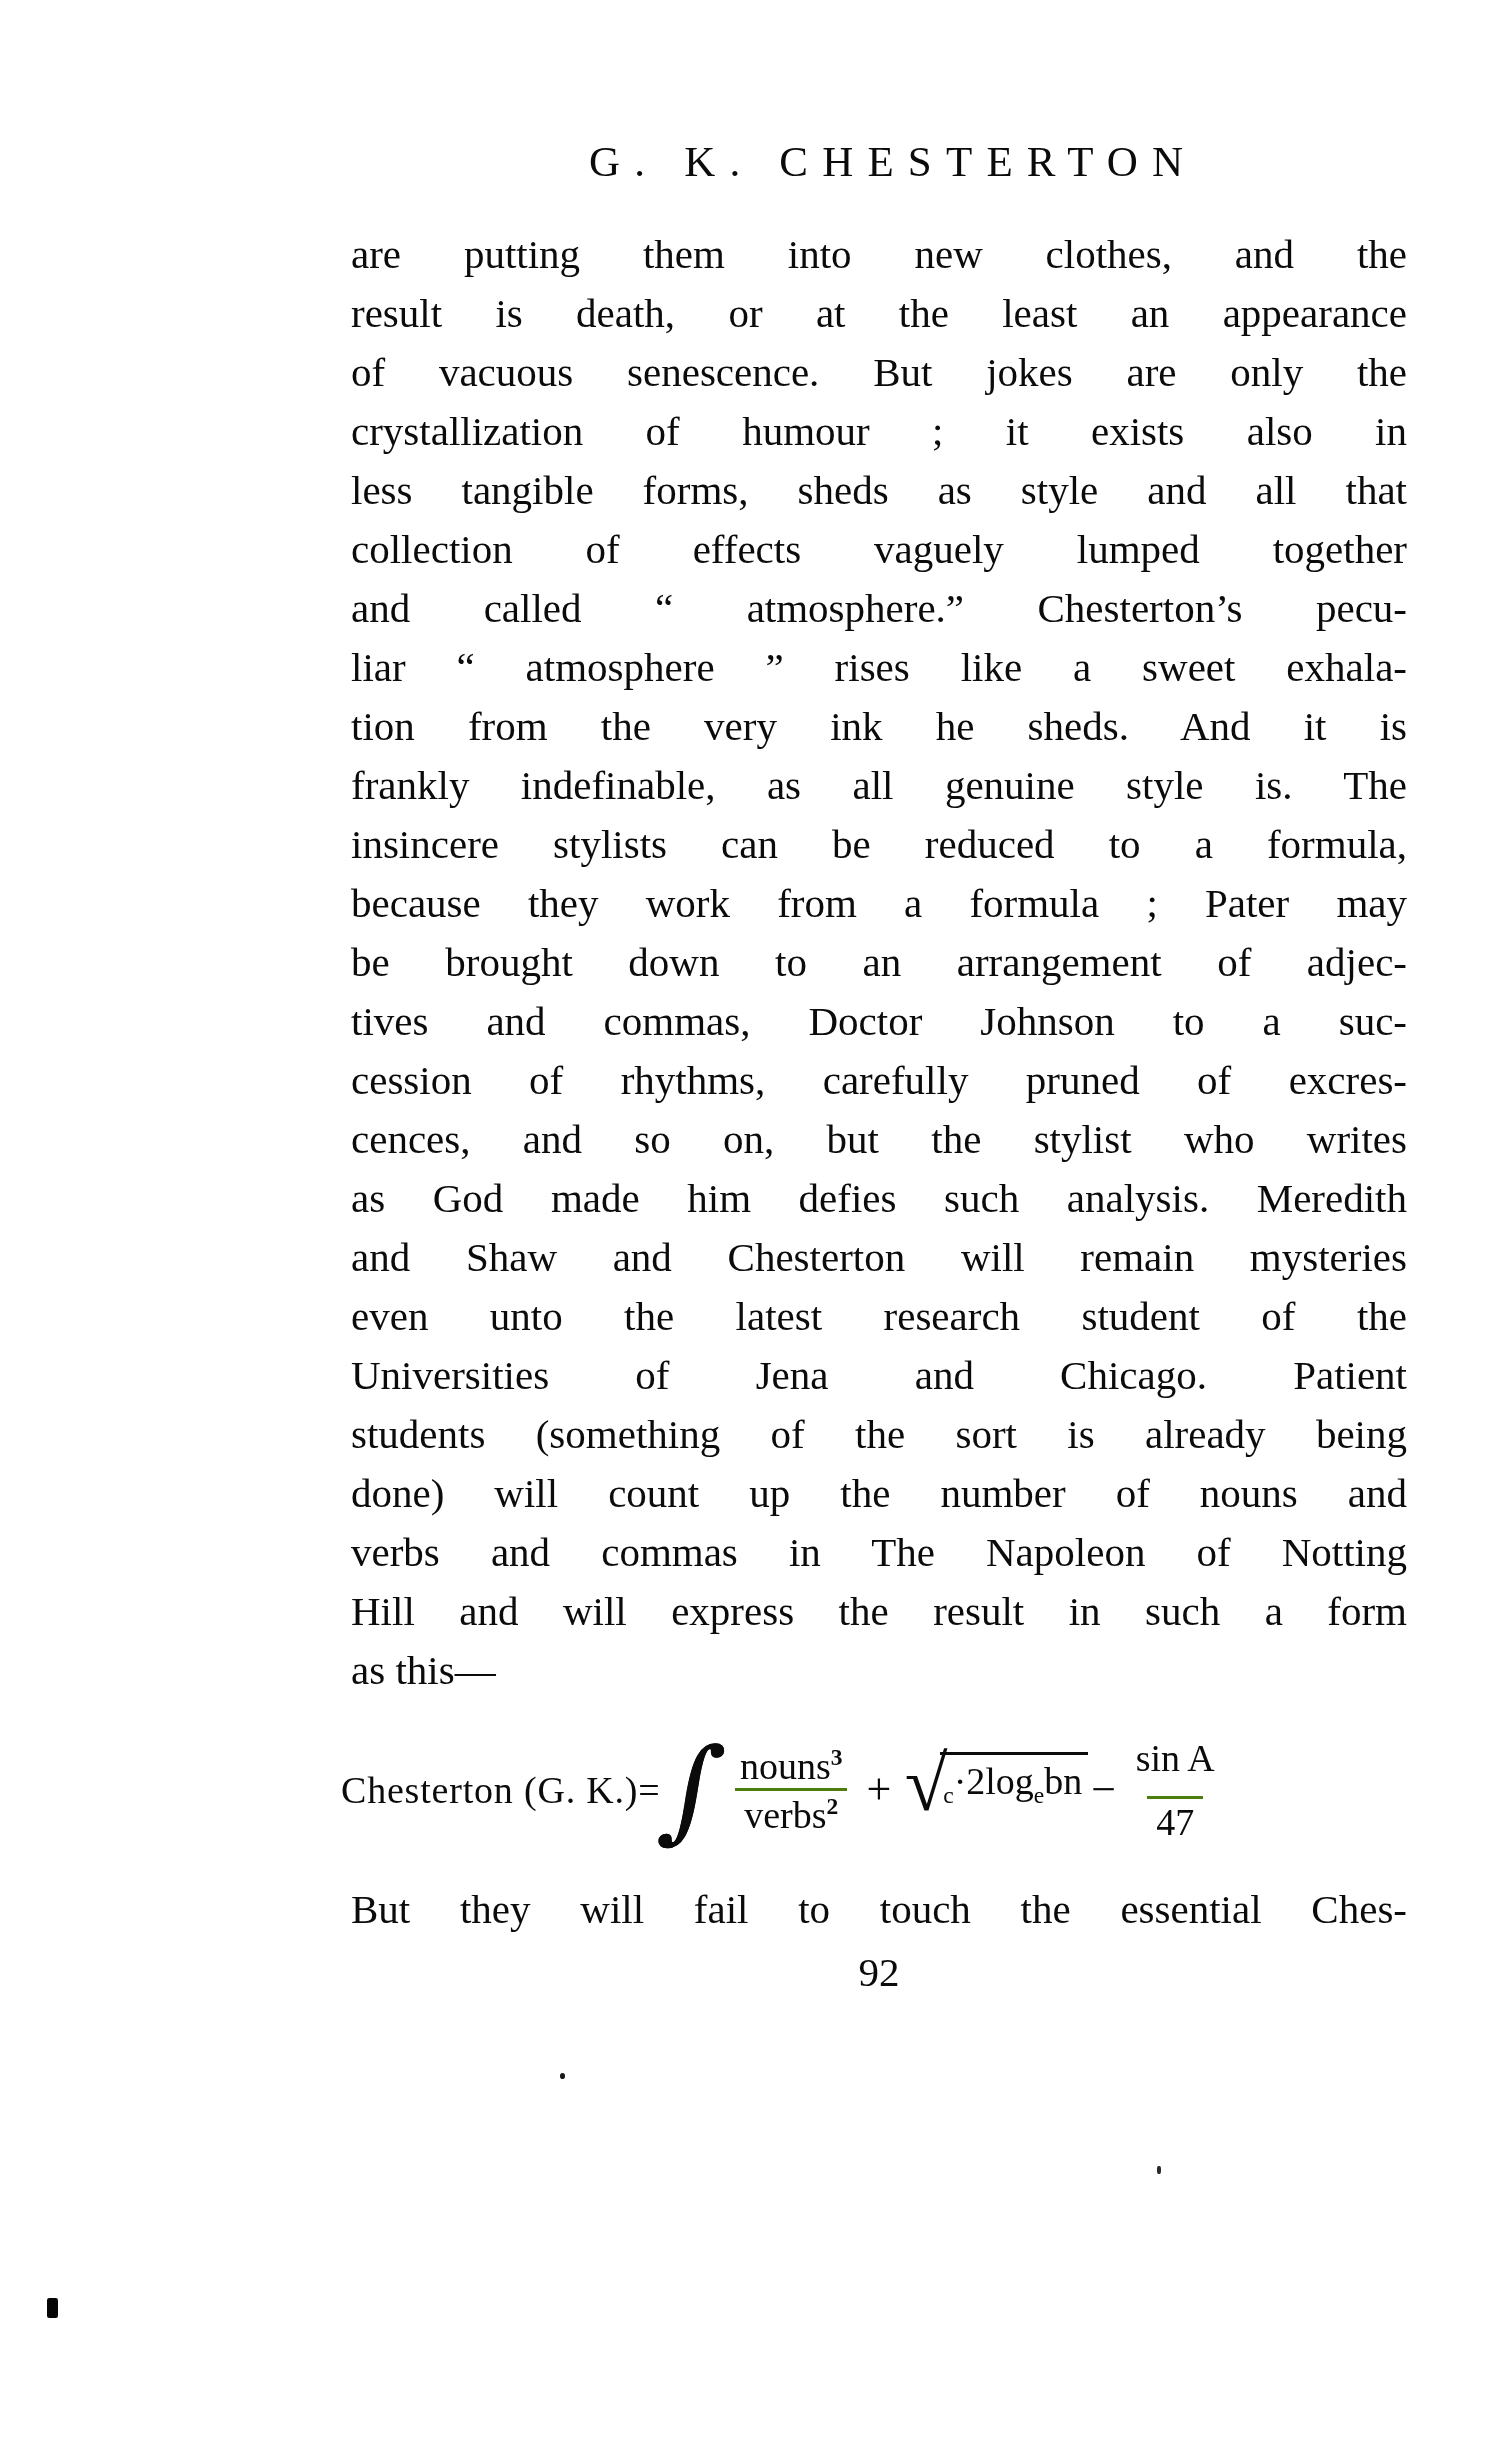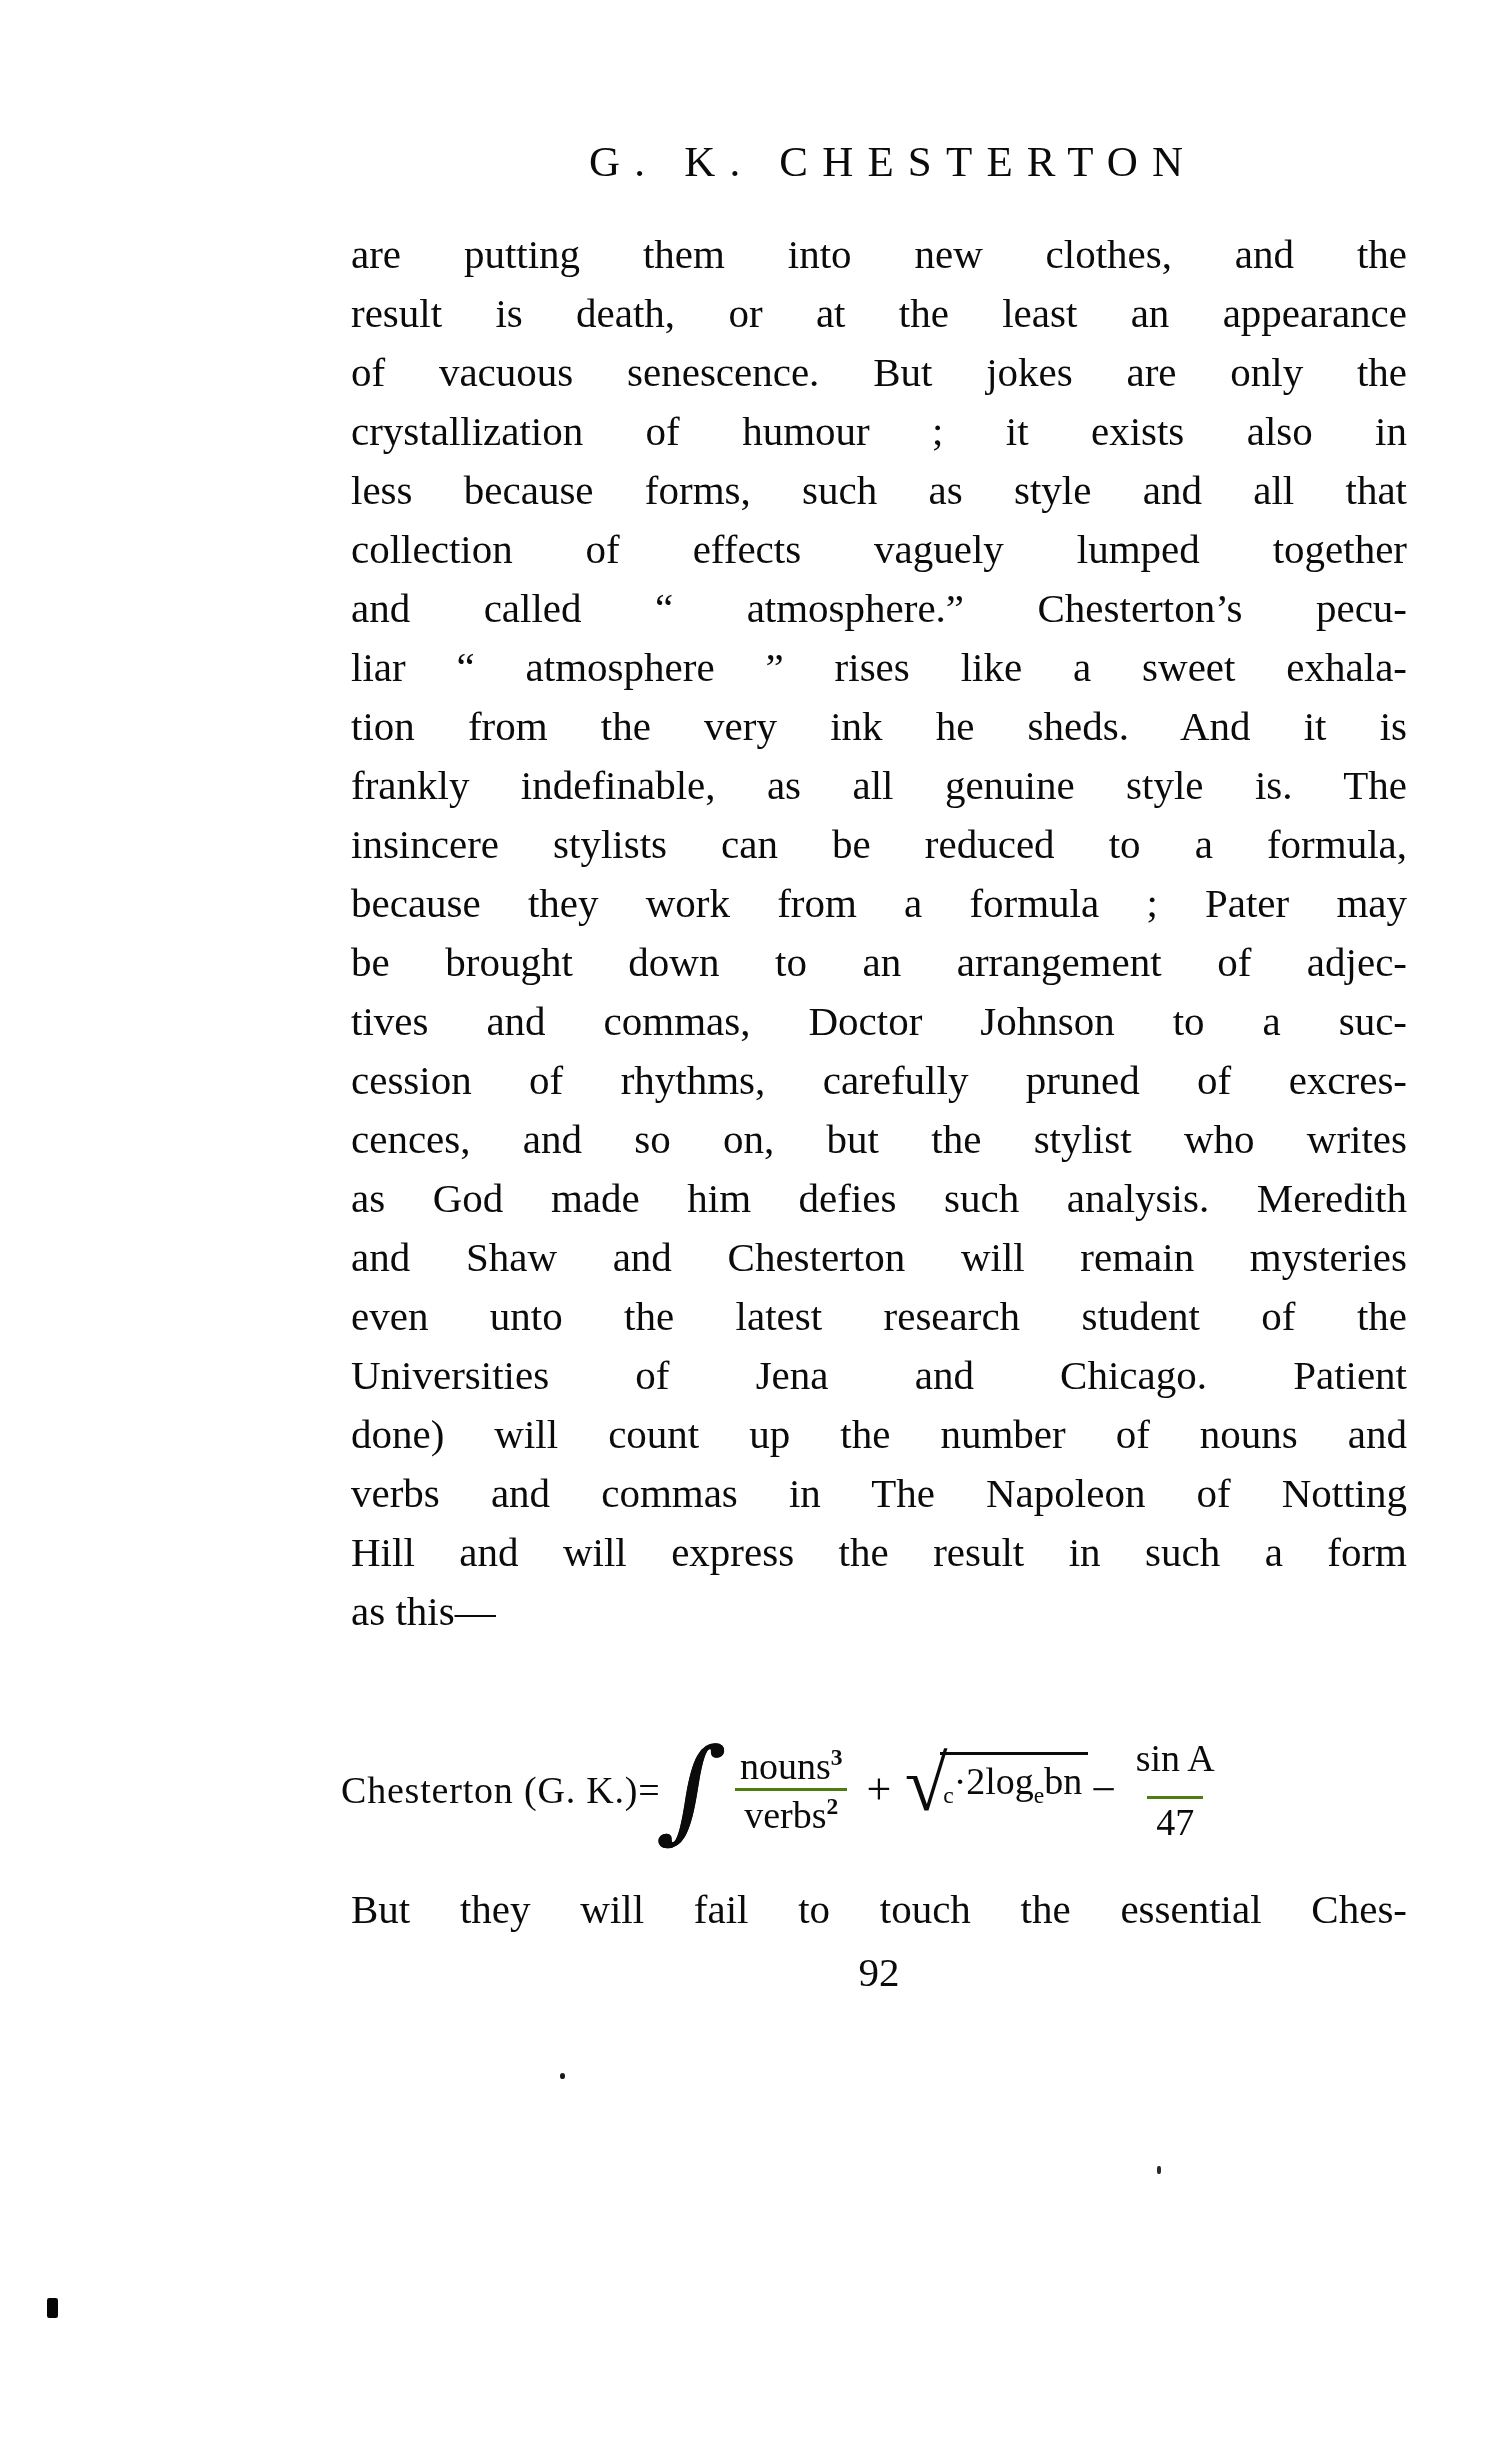--- a/index.html
+++ b/index.html
@@ -131,36 +131,37 @@
 
 <div class="page">
 
   <div class="running-head">G. K. CHESTERTON</div>
 
   <div class="body-text">
       <div class="line"><span>are putting them into new clothes, and the</span></div>
       <div class="line"><span>result is death, or at the least an appearance</span></div>
       <div class="line"><span>of vacuous senescence.  But jokes are only the</span></div>
       <div class="line"><span>crystallization of humour ;  it exists also in</span></div>
-      <div class="line"><span>less because forms, such as style and all that</span></div>
+      <div class="line"><span>less tangible forms, sheds as style and all that</span></div>
       <div class="line"><span>collection of effects vaguely lumped together</span></div>
       <div class="line"><span>and called “ atmosphere.”  Chesterton’s pecu-</span></div>
       <div class="line"><span>liar “ atmosphere ” rises like a sweet exhala-</span></div>
       <div class="line"><span>tion from the very ink he sheds.  And it is</span></div>
       <div class="line"><span>frankly indefinable, as all genuine style is.  The</span></div>
       <div class="line"><span>insincere stylists can be reduced to a formula,</span></div>
       <div class="line"><span>because they work from a formula ;  Pater may</span></div>
       <div class="line"><span>be brought down to an arrangement of adjec-</span></div>
       <div class="line"><span>tives and commas, Doctor Johnson to a suc-</span></div>
       <div class="line"><span>cession of rhythms, carefully pruned of excres-</span></div>
       <div class="line"><span>cences, and so on, but the stylist who writes</span></div>
       <div class="line"><span>as God made him defies such analysis.  Meredith</span></div>
       <div class="line"><span>and Shaw and Chesterton will remain mysteries</span></div>
       <div class="line"><span>even unto the latest research student of the</span></div>
       <div class="line"><span>Universities of Jena and Chicago.  Patient</span></div>
+      <div class="line"><span>students (something of the sort is already being</span></div>
       <div class="line"><span>done) will count up the number of nouns and</span></div>
       <div class="line"><span>verbs and commas in </span><span class="it">The Napoleon of Notting</span></div>
       <div class="line"><span class="it">Hill</span><span> and will express the result in such a form</span></div>
       <div class="line no-just"><span>as this—</span></div>
     </div>
 
   <div class="formula">
     <span class="f-lhs">Chesterton (G. K.)=</span>
     <span class="f-int"><span>∫</span><span class="i2">∫</span></span>
     <span class="frac">

